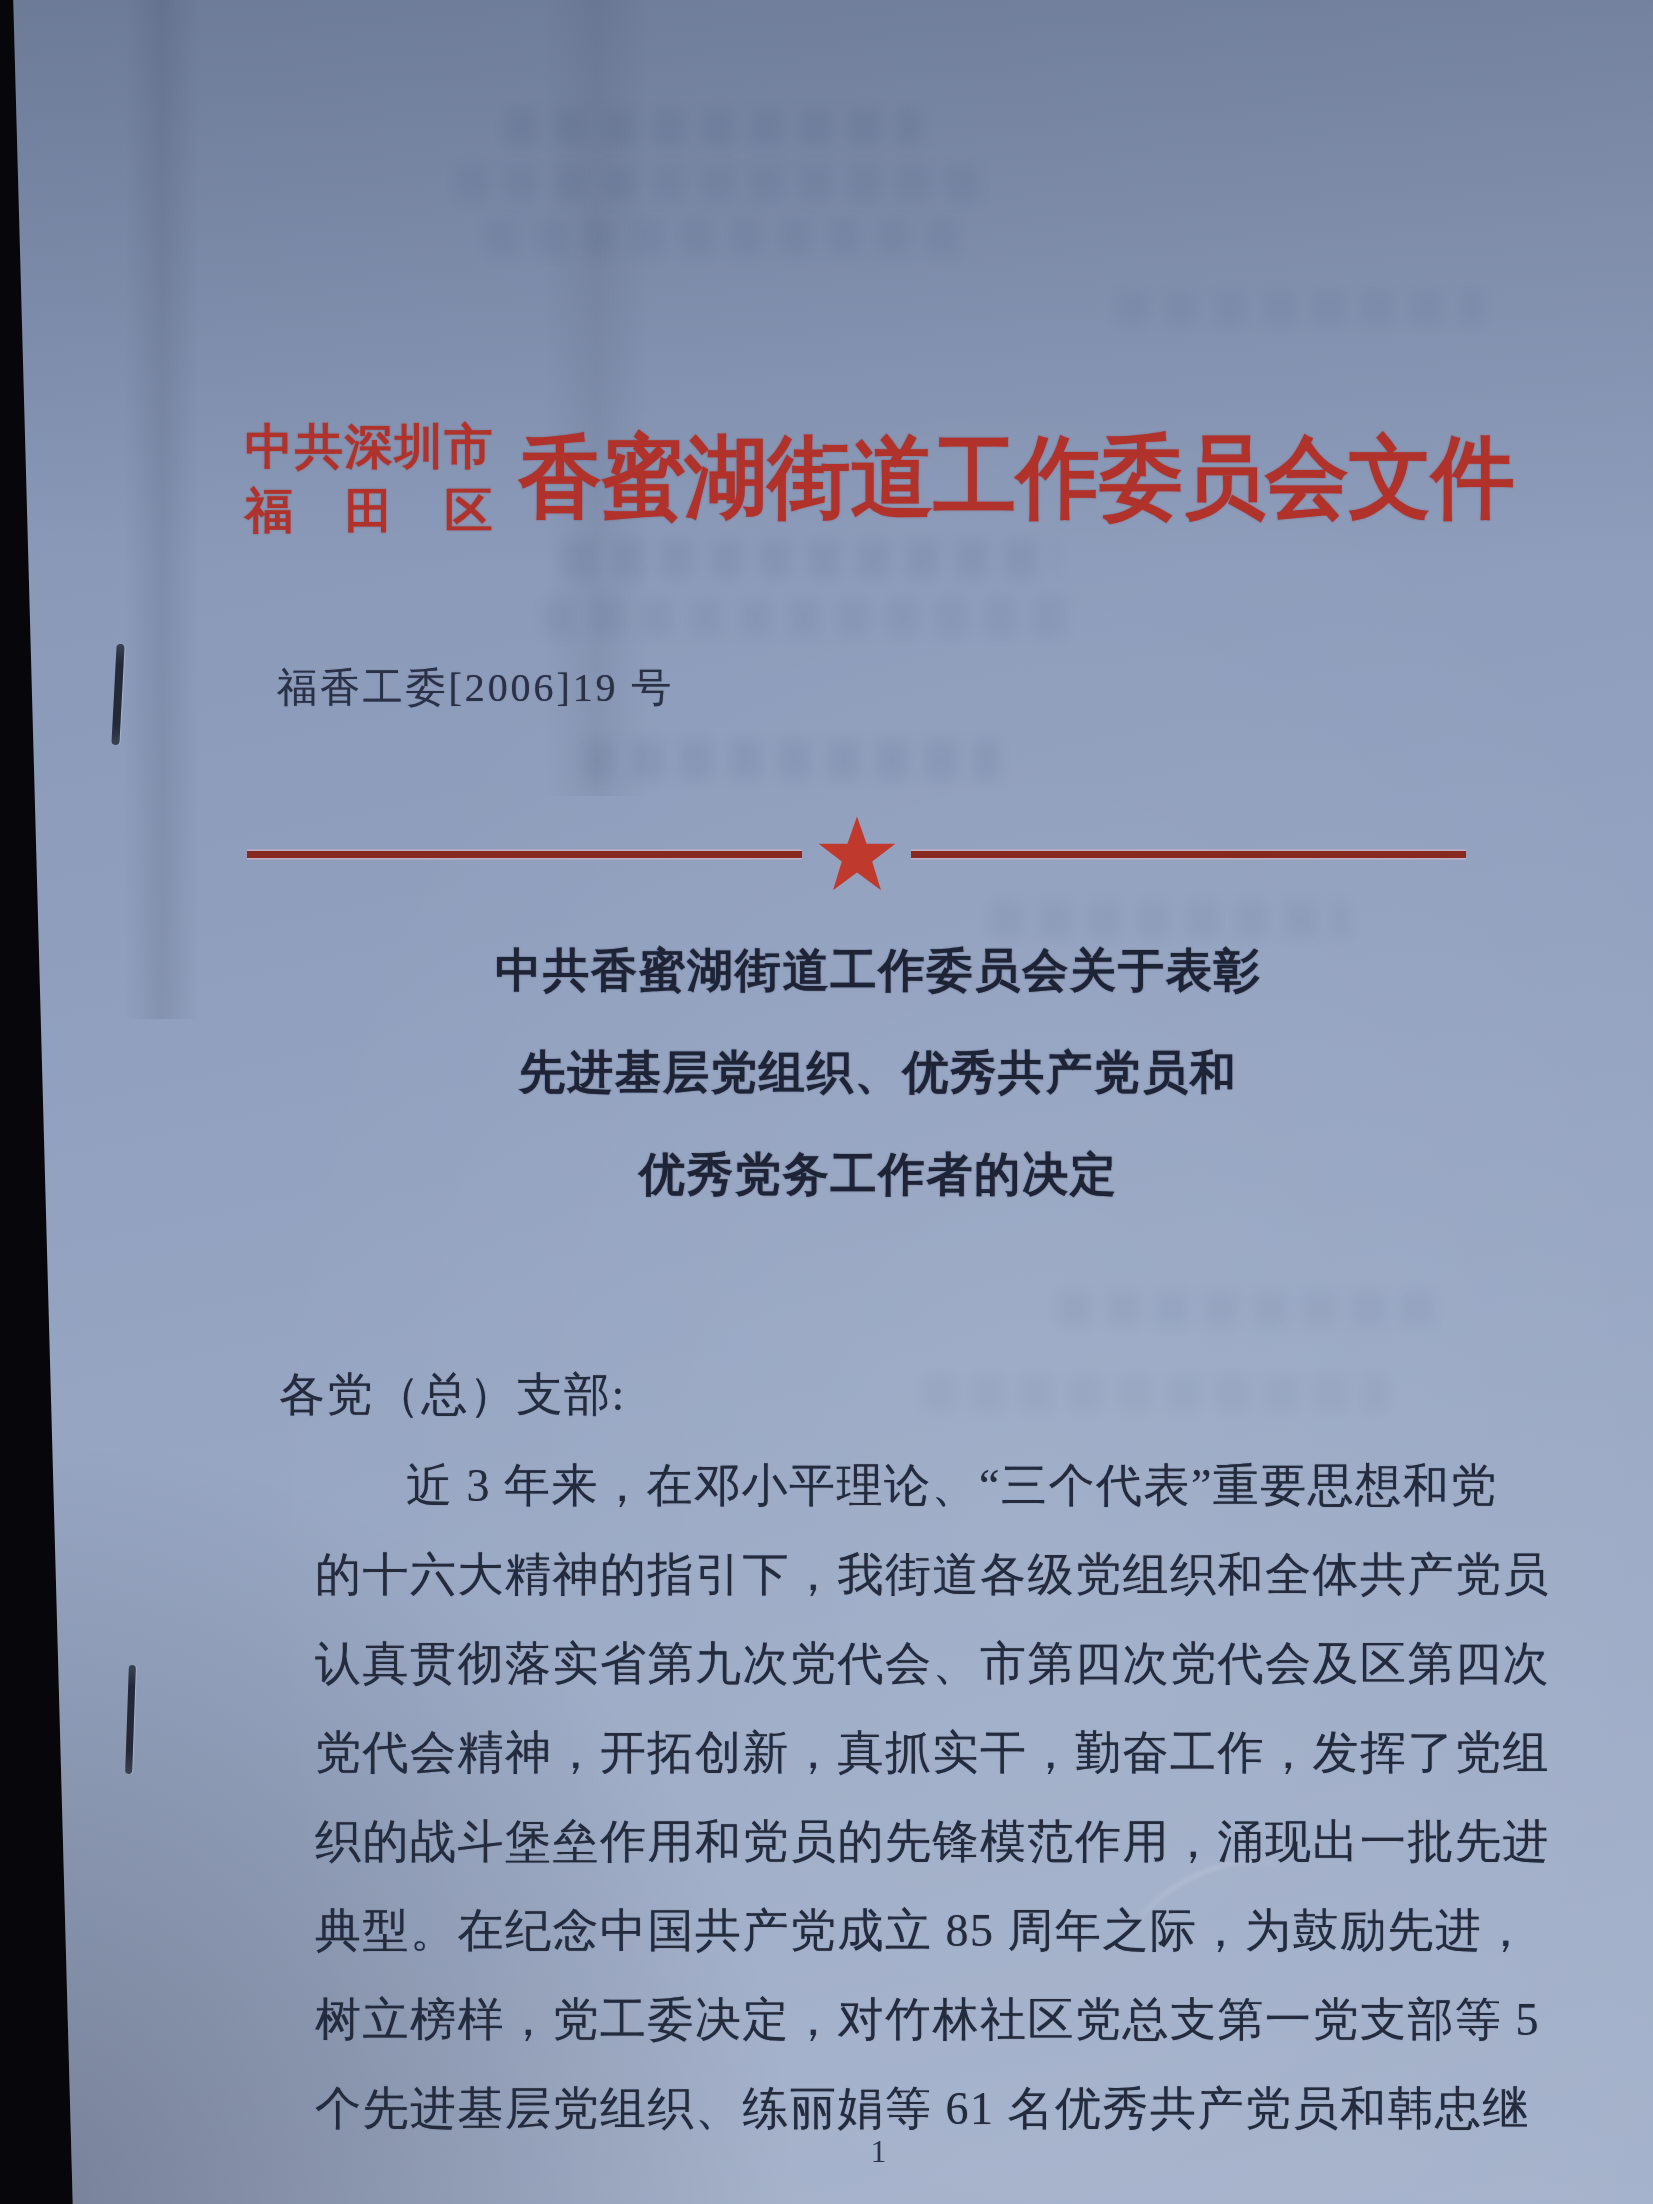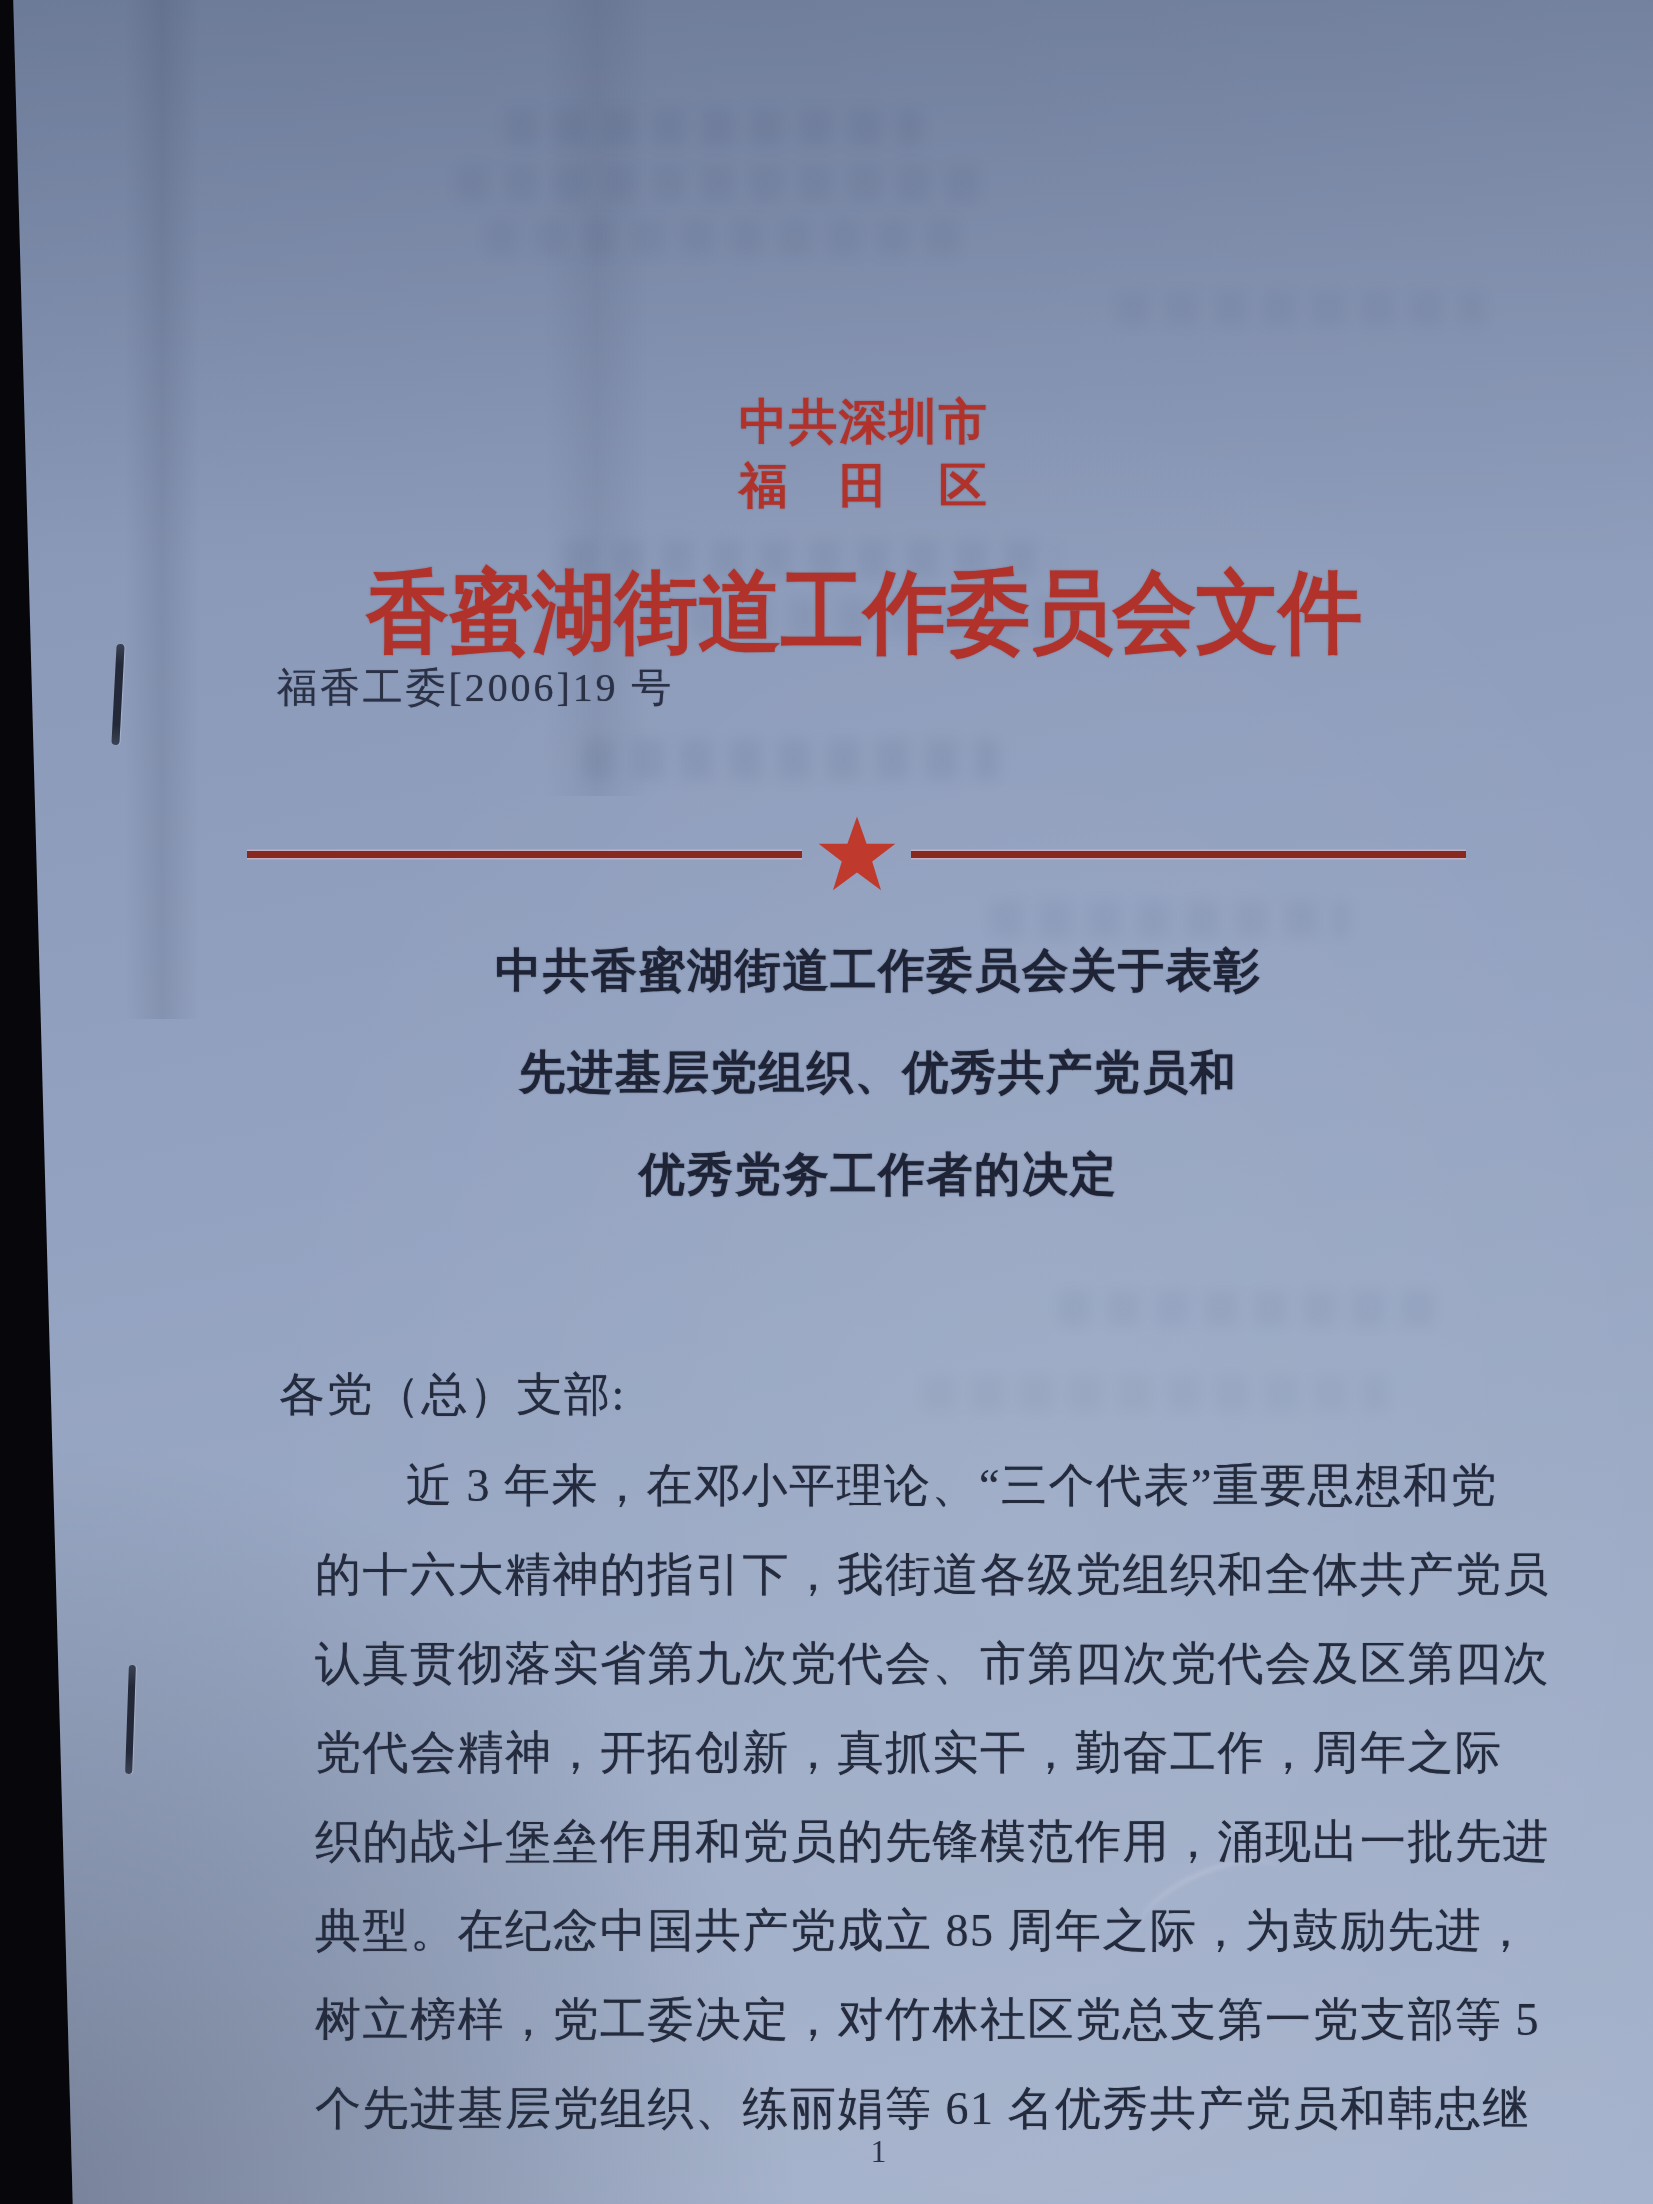--- a/index.html
+++ b/index.html
@@ -29,24 +29,23 @@
     background:repeating-linear-gradient(90deg,rgba(52,66,102,0.6) 0 33px,rgba(52,66,102,0) 33px 49px);
     filter:blur(6.8px);
   }
   
   .staple{position:absolute;background:linear-gradient(to bottom,#3a4254,#232938 20%,#232938 80%,#3a4254);border-radius:3.9px;box-shadow:1px 0 1px rgba(255,255,255,0.25);}
   .staple1{left:114px;top:644px;width:7.8px;height:101px;transform:rotate(3deg);}
   .staple2{left:127px;top:1665px;width:6.8px;height:109px;transform:rotate(2deg);border-radius:5.8px;}
   
   .letterhead{
     position:absolute;left:245px;top:390px;width:1238px;height:177px;
-    display:flex;align-items:center;gap:40px;
+    display:flex;align-items:center;gap:24px;
     color:#b0322a;font-weight:bold;
     text-shadow:0 0 1.9px rgba(130,34,28,0.45);
-    flex-direction:column;
   }
   .issuer-small{font-size:48px;line-height:64px;letter-spacing:1.9px;white-space:nowrap;}
   .issuer-large{font-size:83px;letter-spacing:0px;white-space:nowrap;transform:scaleY(1.08);transform-origin:center;}
   .doc-number{
     position:absolute;left:277px;top:660px;width:1203px;
     text-align:left;font-size:40px;color:#2b3145;letter-spacing:2.9px;
     text-shadow:0 0 1px rgba(35,42,70,0.6);
   }
   
   .divider{position:absolute;left:247px;top:813px;width:1219px;height:83px;display:flex;align-items:center;}
@@ -124,21 +123,21 @@
       <div>中共香蜜湖街道工作委员会关于表彰</div>
       <div>先进基层党组织、优秀共产党员和</div>
       <div>优秀党务工作者的决定</div>
     </div>
 
     <div class="doc-body">
       <div class="salutation">各党（总）支部:</div>
       <div class="bodyline indent">近 3 年来，在邓小平理论、“三个代表”重要思想和党</div>
       <div class="bodyline">的十六大精神的指引下，我街道各级党组织和全体共产党员</div>
       <div class="bodyline">认真贯彻落实省第九次党代会、市第四次党代会及区第四次</div>
-      <div class="bodyline">党代会精神，开拓创新，真抓实干，勤奋工作，周年之际</div>
+      <div class="bodyline">党代会精神，开拓创新，真抓实干，勤奋工作，发挥了党组</div>
       <div class="bodyline">织的战斗堡垒作用和党员的先锋模范作用，涌现出一批先进</div>
       <div class="bodyline">典型。在纪念中国共产党成立 85 周年之际，为鼓励先进，</div>
       <div class="bodyline">树立榜样，党工委决定，对竹林社区党总支第一党支部等 5</div>
       <div class="bodyline">个先进基层党组织、练丽娟等 61 名优秀共产党员和韩忠继</div>
     </div>
 
     <div class="page-number">1</div>
 
   </div>
 </div>

